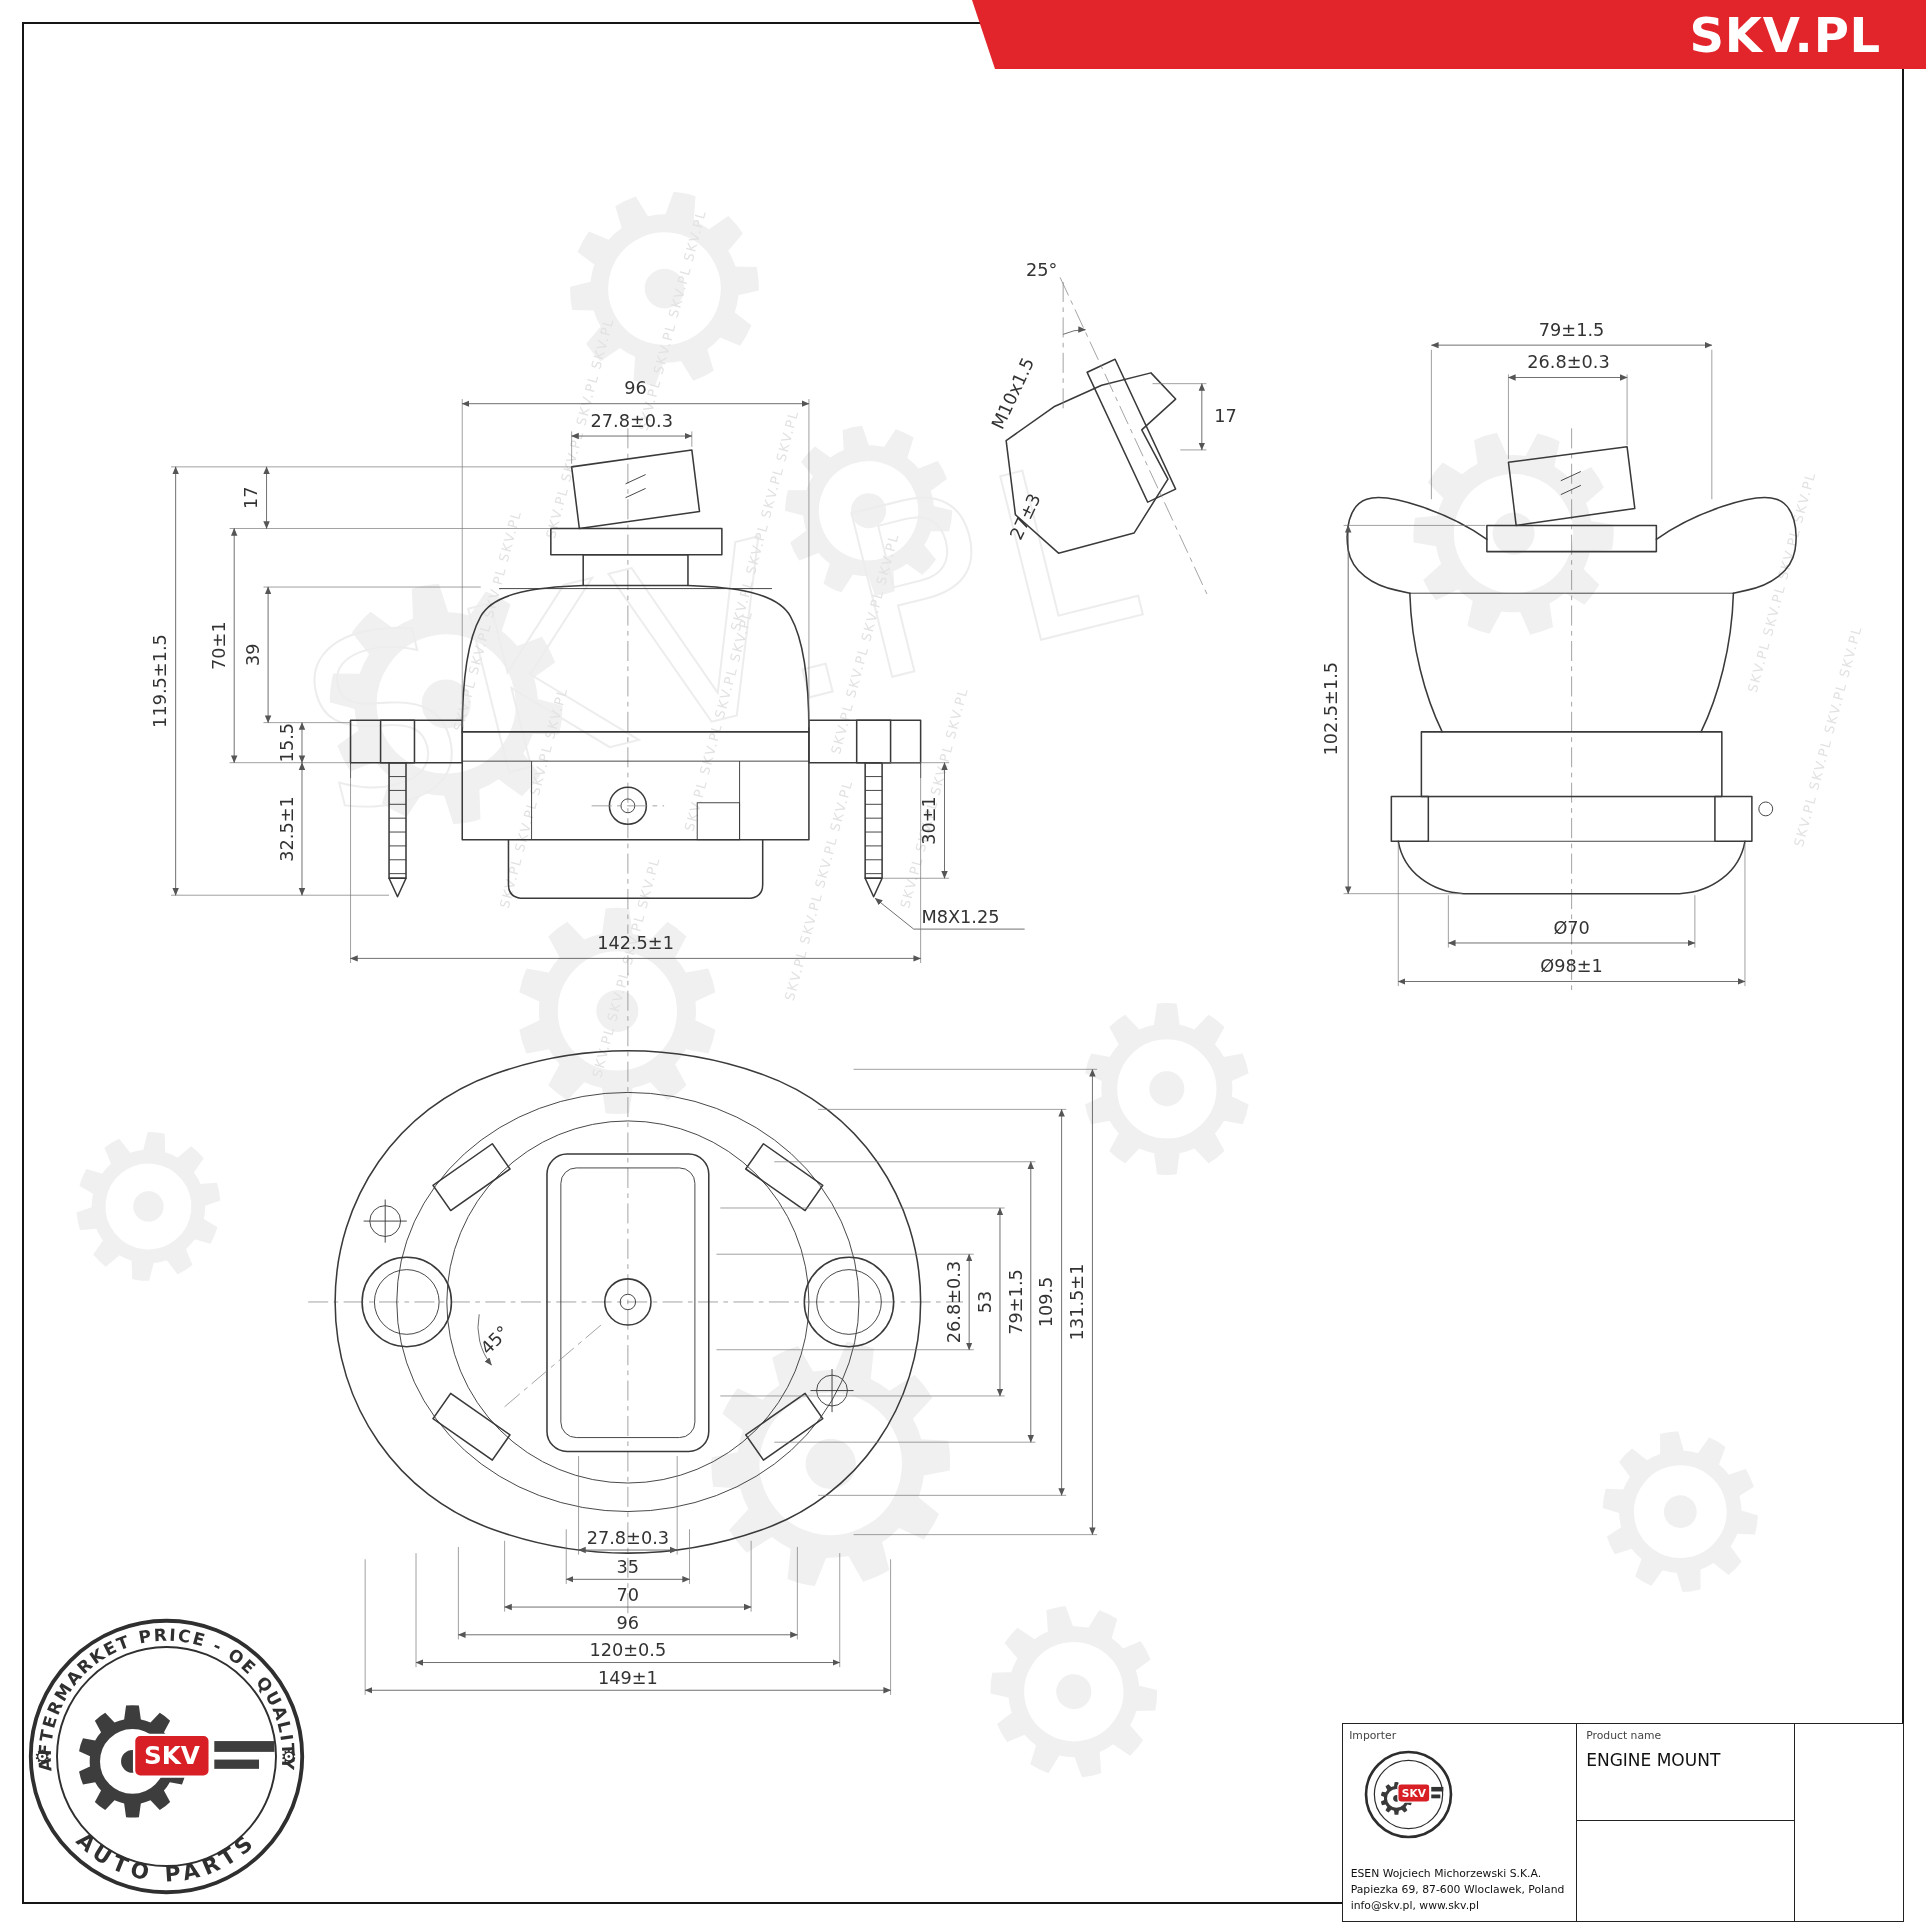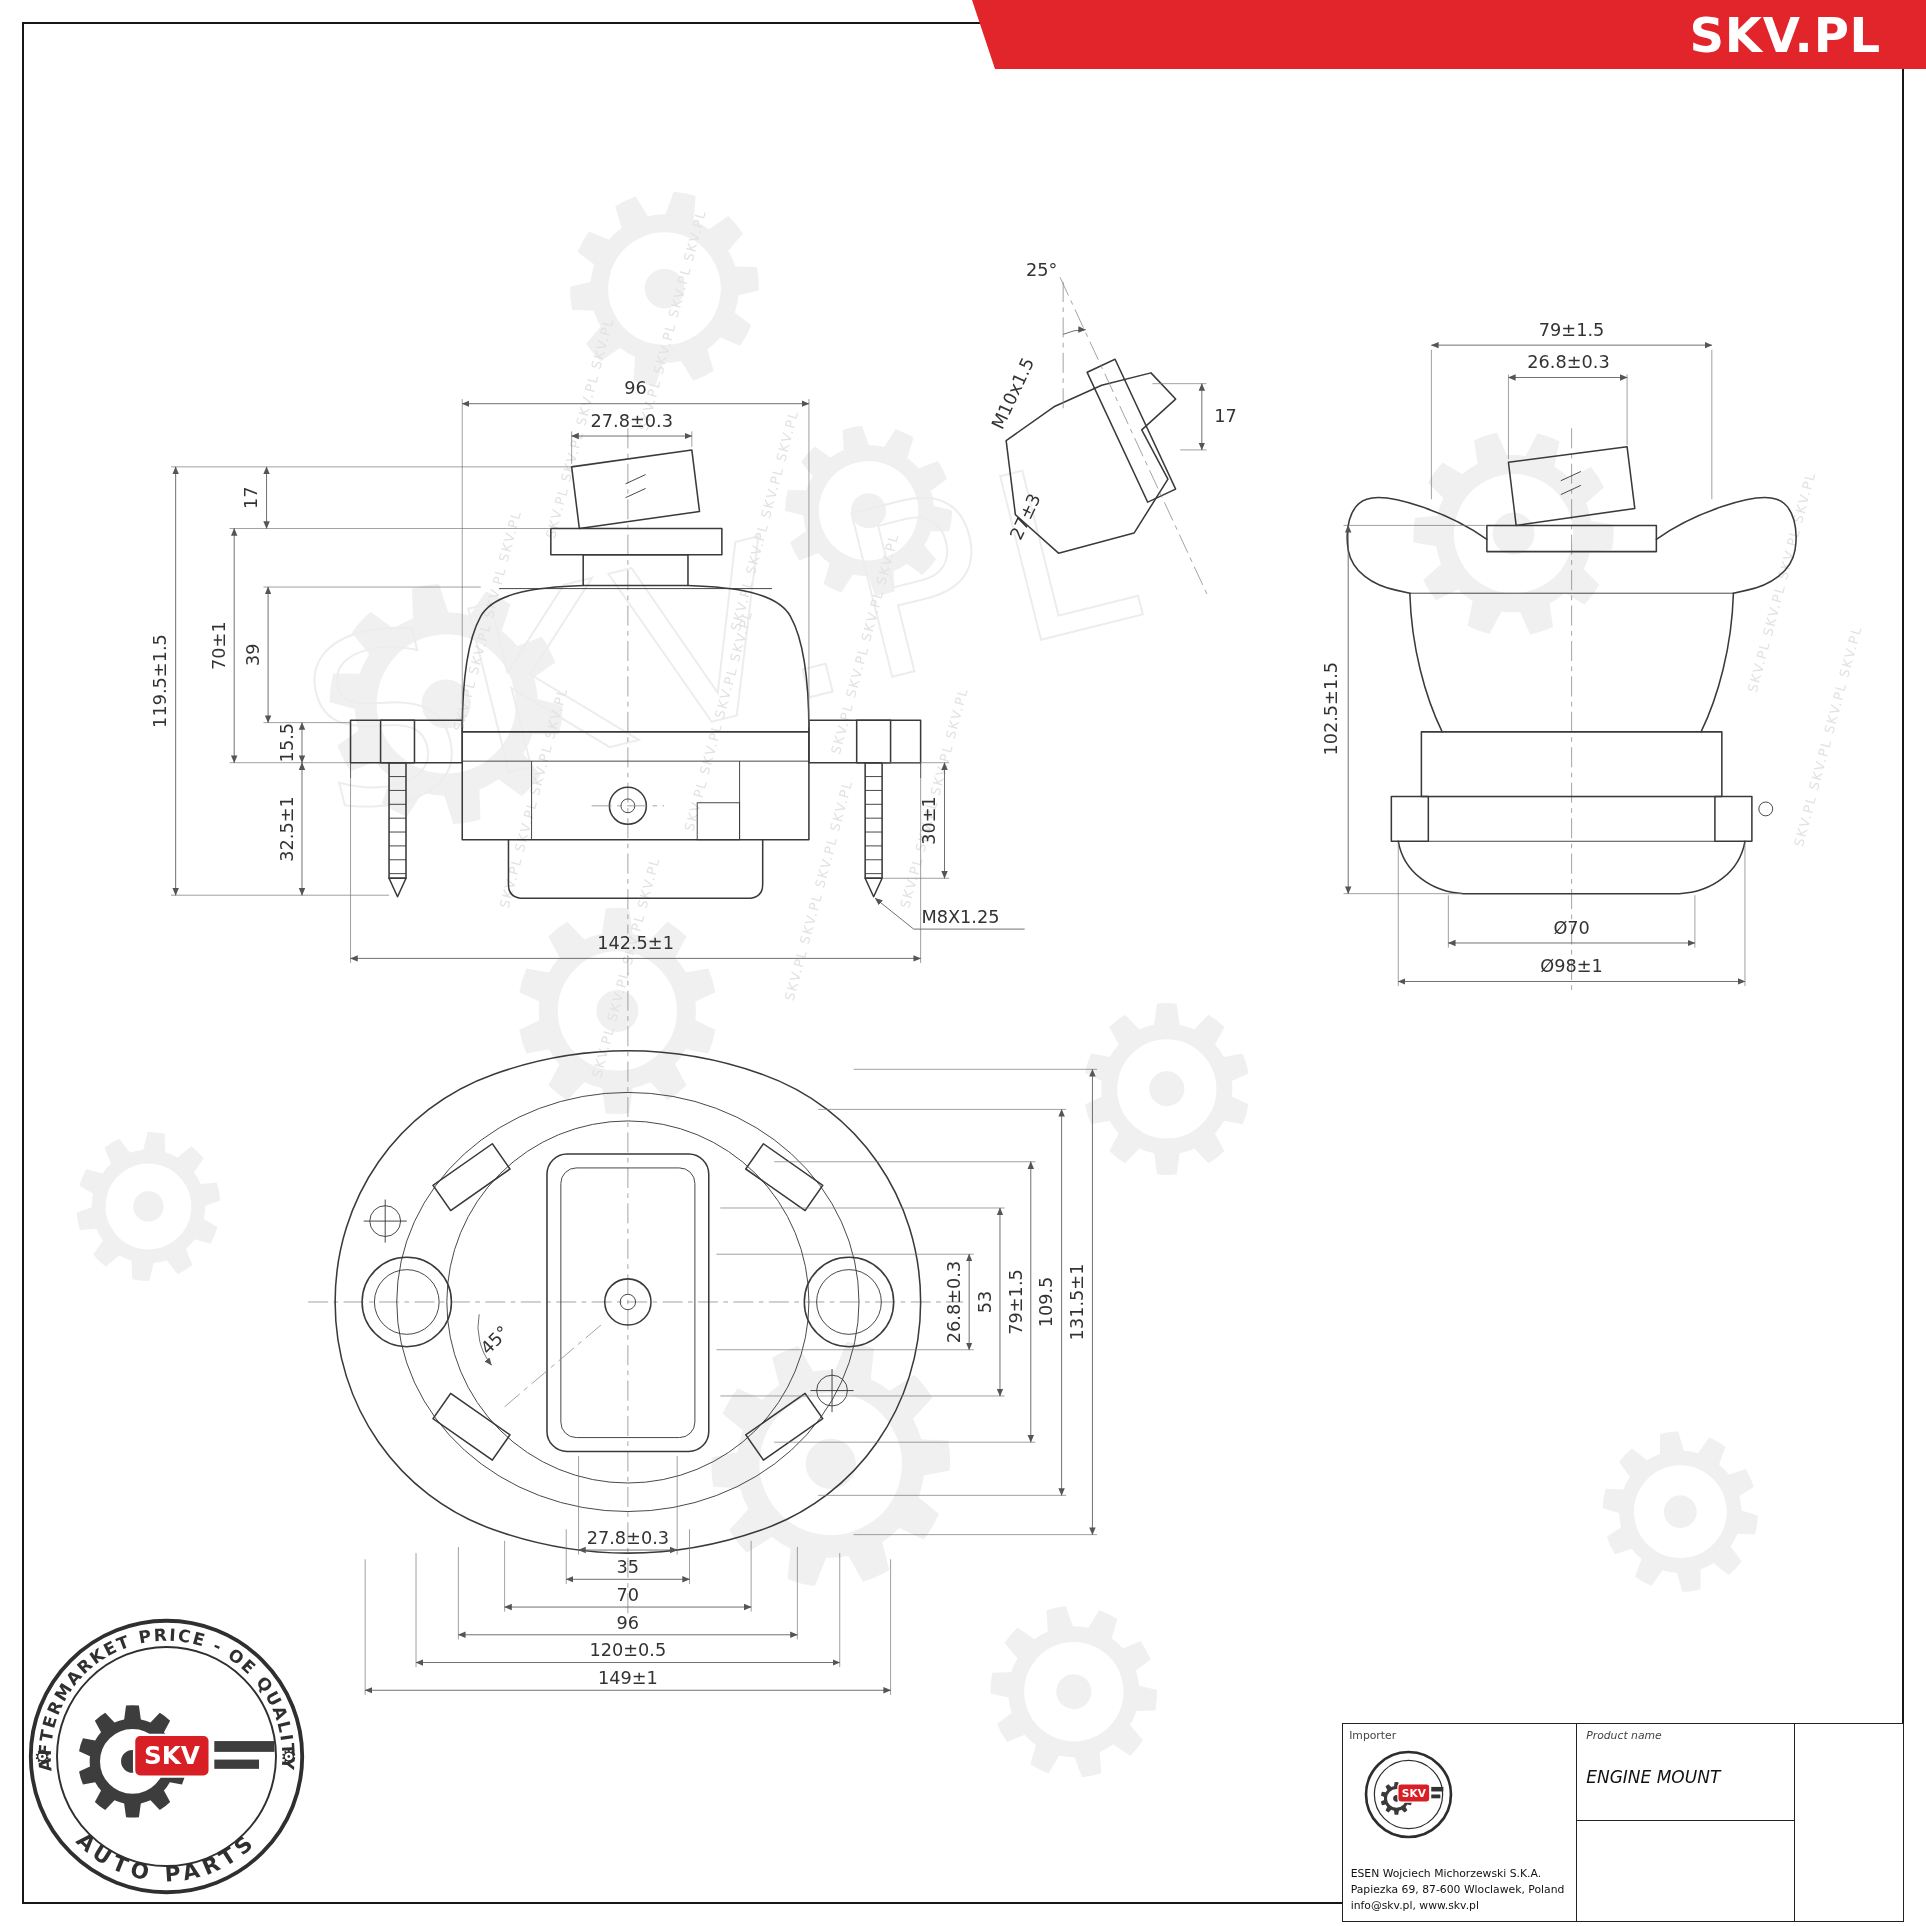--- a/index.html
+++ b/index.html
@@ -15,23 +15,23 @@
   .banner-text{color:#ffffff;font-size:48px;font-weight:bold;letter-spacing:0.8px;}
   
   .stamp{position:absolute;left:20px;top:1610px;}
   
   .tblock{position:absolute;left:1342px;top:1723px;width:562px;height:199px;border:1.5px solid #222;
           display:flex;background:#fff;}
   .tb-col1{width:234px;border-right:1.5px solid #222;position:relative;}
   .tb-col2{width:218px;border-right:1.5px solid #222;display:flex;flex-direction:column;}
   .tb-col3{flex:1;display:flex;flex-direction:column;}
   .tb-cell{padding:5.4px 9.2px;position:relative;flex:1;}
-  .tb-top{height:97px;flex:0 0 97px;border-bottom:1.5px solid #222;font-style:italic;}
+  .tb-top{height:97px;flex:0 0 97px;border-bottom:1.5px solid #222;}
   .tb-label{font-size:10.8px;color:#444;}
-  .tb-value{font-size:17px;color:#111;margin-top:25px;}
+  .tb-value{font-size:17px;color:#111;margin-top:8px;}
   .tb-row2{display:flex;flex:1;}
   .tb-half{flex:1;border-right:1.5px solid #222;padding:5.4px 6.2px;}
   .tb-half2{flex:1;padding:5.4px 6.2px;}
   .tb-half .tb-label,.tb-half2 .tb-label{font-size:10px;}
   .tb-half .tb-value,.tb-half2 .tb-value{font-size:13px;margin-top:23px;}
   .tb-imp{position:absolute;left:7.7px;bottom:7.7px;width:222px;font-size:10.8px;line-height:1.45;color:#111;}
   .tb-imp-name{font-weight:normal;}
   .tb-logo{position:absolute;left:20px;top:25px;}
   .tb-importer-label{position:absolute;left:6.2px;top:4.6px;font-size:10.8px;color:#444;}
   

